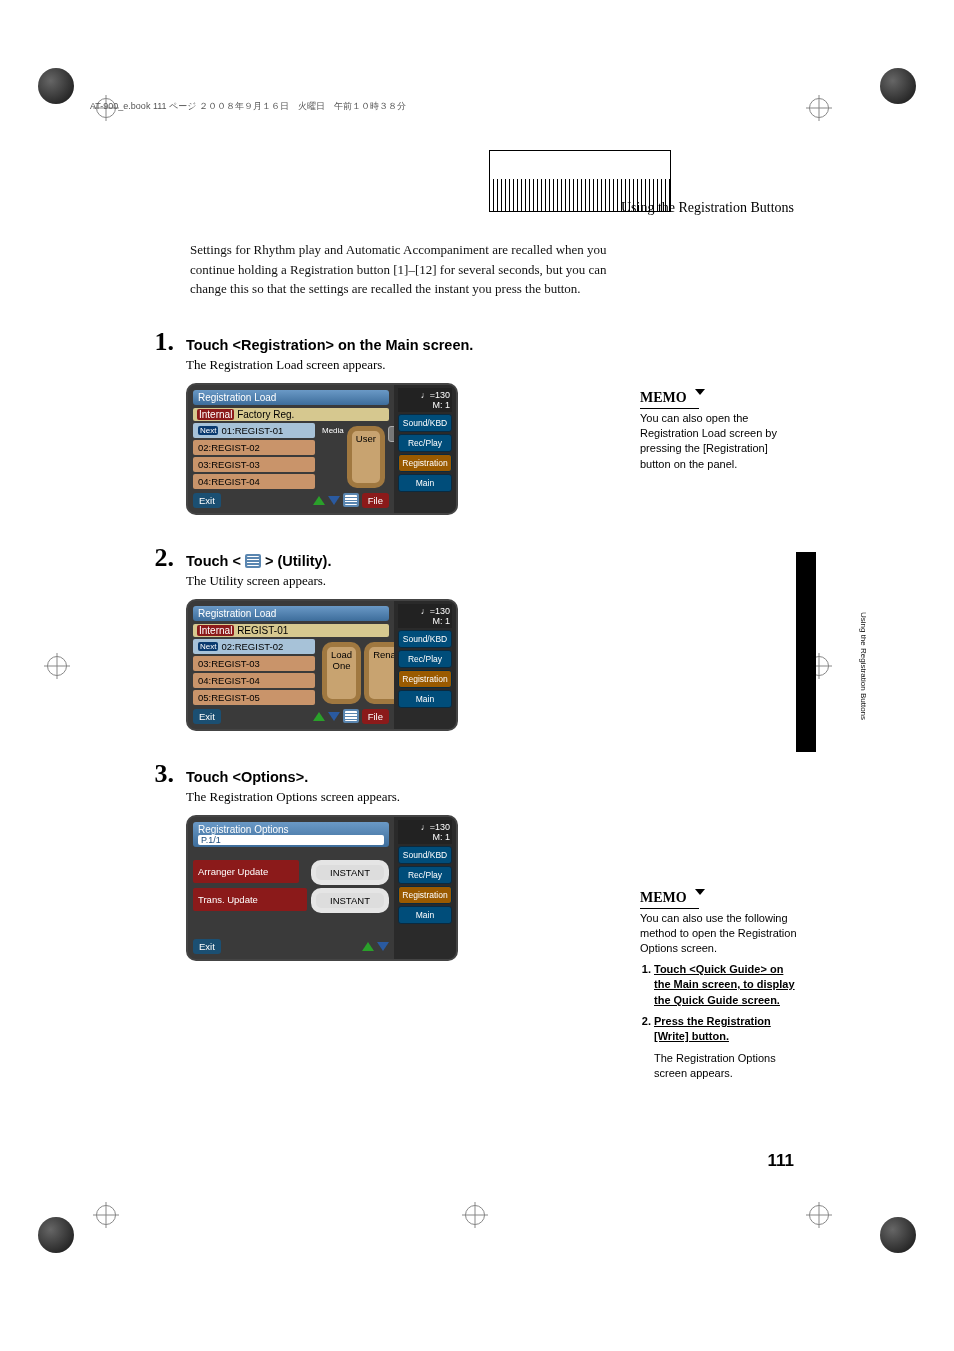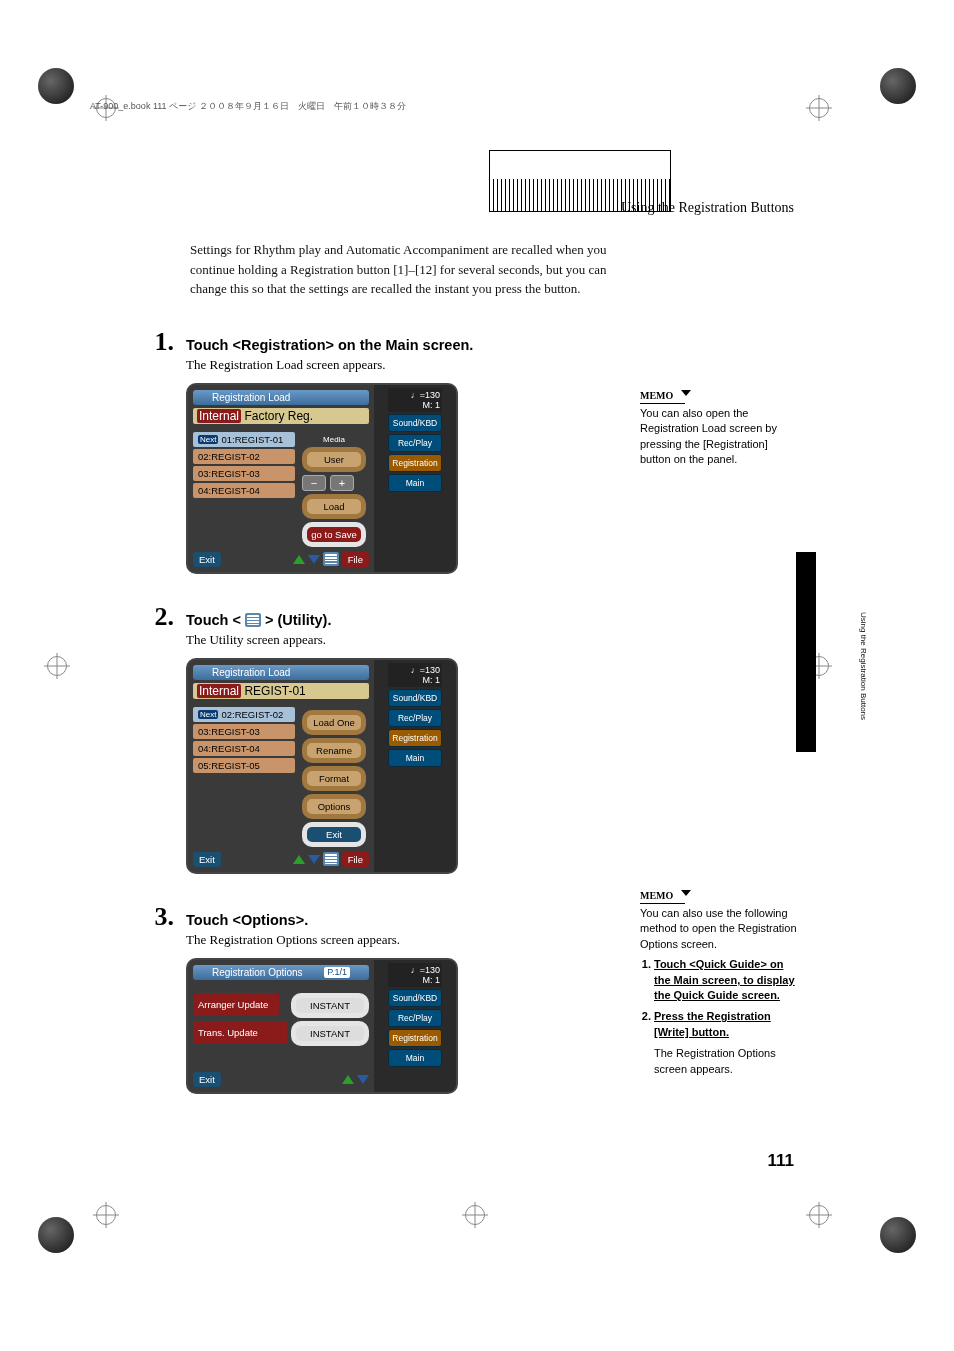--- a/index.html
+++ b/index.html
@@ -130,63 +130,63 @@
     border-radius: 10px;
     background: #3a3a3a;
     color: #fff;
     font-family: Arial, sans-serif;
     font-size: 10px;
     margin-top: 6px;
     overflow: hidden;
   }
   .ss-body { display: flex; }
   .ss-left { flex: 1; padding: 5px; }
-  .ss-right { width: 54px; background: #2a2a2a; display: flex; flex-direction: column; gap: 2px; padding: 3px 14px; }
+  .ss-right { width: 54px; background: #2a2a2a; display: flex; flex-direction: column; gap: 2px; padding: 3px 4px; }
   .ss-title {
     background: linear-gradient(#6a99c6,#3d6d9b);
-    color: #fff; padding: 2px 19px; border-radius: 3px; font-size: 10px;
+    color: #fff; padding: 2px 5px; border-radius: 3px; font-size: 10px;
     margin-bottom: 3px;
   }
   .ss-top2 {
-    background: #d6c88f; color:#000; padding: 1px 4px; border-radius:2px; font-size:12px;
-    margin-bottom: 8px;
+    background: #d6c88f; color:#000; padding: 1px 4px; border-radius:2px; font-size:10px;
+    margin-bottom: 2px;
   }
   .ss-row {
     background: #c9946a; color:#000; padding: 2px 5px; border-radius: 2px; margin-bottom:2px; font-size:9.5px;
     display:flex; gap:3px; align-items:center;text-align:right;
   }
   .ss-row.sel { background:#a7c2d8; }
   .mini-badge { background:#0a3a6f; color:#fff; font-size:8px; padding:0 2px; border-radius:2px; }
   .ss-bottom { display:flex; gap:3px; margin-top:2px; align-items:center; }
   .ss-btn { background:#1b4f72; color:#fff; border-radius:3px; padding:2px 6px; font-size:9.5px; }
   .ss-btn.red { background:#8b1a1a; }
   .ss-tri { width:0; height:0; display:inline-block; }
   .tri-up { border-left:6px solid transparent; border-right:6px solid transparent; border-bottom:9px solid #2aa02a; }
   .tri-dn { border-left:6px solid transparent; border-right:6px solid transparent; border-top:9px solid #2a5aa0; }
-  .ss-mid-panel { background:#3a3a3a; padding:3px; display:flex; flex-direction:column; gap:3px; }
+  .ss-mid-panel { background:#3a3a3a; padding:3px; display:flex; flex-direction:row; gap:3px; }
   .pill { background:#555; border:5px solid #e5e5e5; color:#fff; text-align:center; border-radius:10px; padding:2px 4px; font-size:9.5px; }
   .pill.tan { background:#c8a370; color:#000; border-color:#a07840; }
   .pill.red { background:#8b1a1a; }
   .ss-side-btn {
     background:#004d7a; color:#fff; font-size:8.5px; padding:3px 2px; border-radius:3px; text-align:center;
     border:1px solid #0a2a40;
   }
   .ss-side-top { background:#222; color:#fff; font-size:9px; padding:2px 2px; text-align:right; }
 
   .memo-col {
     position: absolute;
     left: 640px;
     width: 160px;
     font-size: 11px;
     line-height: 1.4;
     font-family: Arial, sans-serif;
   }
   .memo-head {
     font-weight: bold;
-    font-size: 10px;
+    font-size: 14px;
     font-family: Georgia, serif;
     border-bottom: 1px solid #000;
     display:inline-block;
     margin-bottom: 2px;
     position: relative;
     padding-right: 12px;
   }
   .memo-head::after{
     content:""; position:absolute; right:-6px; top:1px;
     width:0;height:0; border-left:5px solid transparent; border-right:5px solid transparent; border-top:6px solid #000;
@@ -386,21 +386,21 @@
 
     <div class="step">
       <div class="step-num">3.</div>
       <div class="step-body">
         <div class="step-title">Touch &lt;Options&gt;.</div>
         <div class="step-sub">The Registration Options screen appears.</div>
 
         <div class="screenshot">
           <div class="ss-body">
             <div class="ss-left">
-              <div class="ss-title" style="display:flex;justify-content:space-between;">
+              <div class="ss-title" style="display:flex;justify-content:space-between;flex-direction:column;">
                 <span>Registration Options</span>
                 <span style="background:#fff;color:#1a4a7a;padding:0 3px;border-radius:2px;font-size:9px;">P.1/1</span>
               </div>
               <div style="height:10px;"></div>
               <div style="display:flex;gap:12px;margin-bottom:3px;">
                 <div class="ss-row" style="flex:1;background:#8b1a1a;color:#fff;">
                     <span>Arranger Update</span>
                   </div>
                 <div class="pill" style="width:60px;background:#ddd;color:#000;">INSTANT</div>
               </div>

